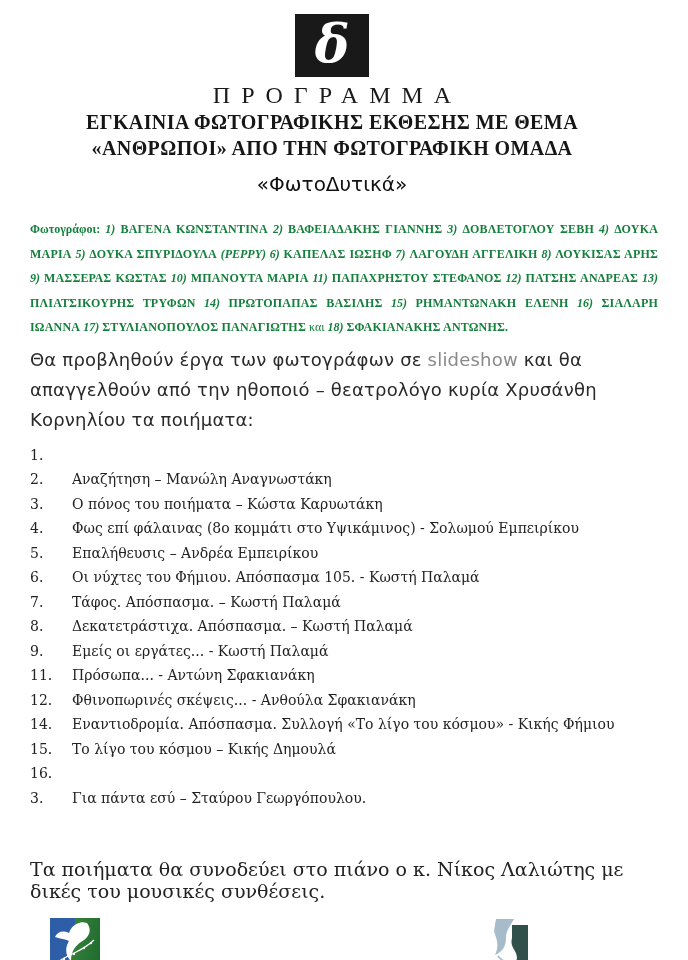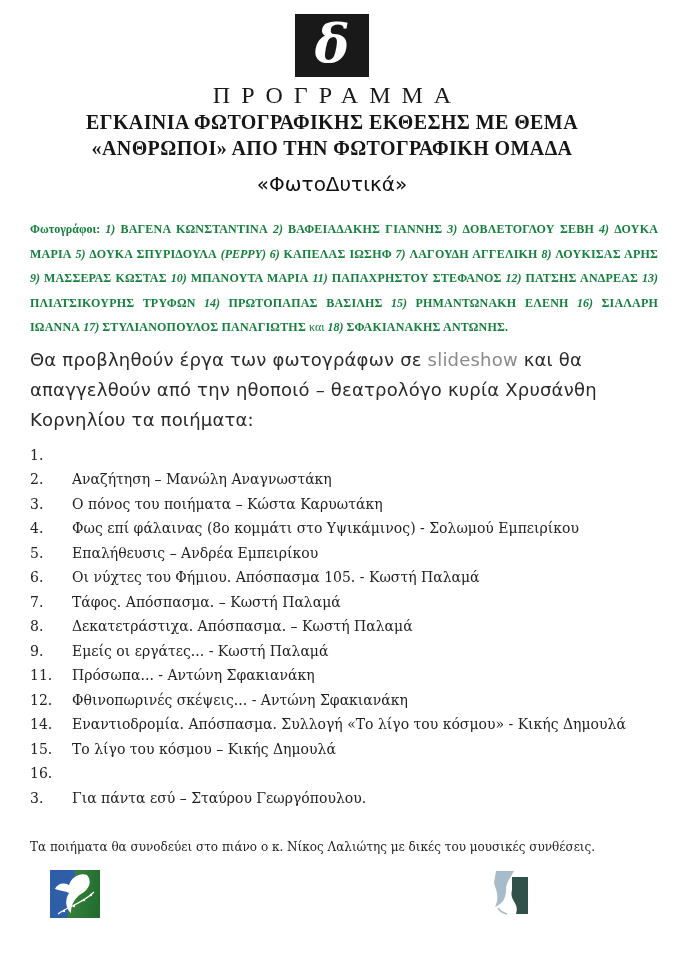--- a/index.html
+++ b/index.html
@@ -54,22 +54,22 @@
   .poems{margin:12px 30px 0 30px;}
   .poem-row{
     display:flex;height:24.5px;align-items:flex-start;
     font-family:"DejaVu Serif",serif;font-size:14px;color:#222222;
   }
   .poem-num{width:42px;flex:0 0 42px;}
   .poem-title{flex:1;white-space:nowrap;overflow:hidden;}
 
   
   .piano-note{
-    margin:26px 30px 0 30px;font-family:"DejaVu Serif",serif;
-    font-size:12px;color:#222222;
+    margin:44px 30px 0 30px;font-family:"DejaVu Serif",serif;
+    font-size:19px;color:#222222;
   }
 
   
   .footer-row{position:relative;height:100px;margin-top:16px;}
   .muni-logo{position:absolute;left:48px;top:0;width:80px;text-align:left;}
   .muni-logo-img{
     width:50px;height:48px;display:block;margin-left:2px;
     background:linear-gradient(100deg,#2f5ea8 44%,#37803a 44%,#1e6b2e 100%);
   }
   .org-logo{position:absolute;left:452px;top:0;width:110px;text-align:center;}
@@ -129,25 +129,25 @@
       <div class="poem-row">
         <span class="poem-num">9.</span>
         <span class="poem-title">Εμείς οι εργάτες... - Κωστή Παλαμά</span>
       </div>
       <div class="poem-row">
         <span class="poem-num">11.</span>
         <span class="poem-title">Πρόσωπα... - Αντώνη Σφακιανάκη</span>
       </div>
       <div class="poem-row">
         <span class="poem-num">12.</span>
-        <span class="poem-title">Φθινοπωρινές σκέψεις... - Αντώνη Σφακιανάκη</span>
+        <span class="poem-title">Φθινοπωρινές σκέψεις... - Ανθούλα Σφακιανάκη</span>
       </div>
       <div class="poem-row">
         <span class="poem-num">14.</span>
-        <span class="poem-title">Εναντιοδρομία. Απόσπασμα. Συλλογή «Το λίγο του κόσμου» - Κικής Δημουλά</span>
+        <span class="poem-title">Εναντιοδρομία. Απόσπασμα. Συλλογή «Το λίγο του κόσμου» - Κικής Φήμιου</span>
       </div>
       <div class="poem-row">
         <span class="poem-num">15.</span>
         <span class="poem-title">Το λίγο του κόσμου – Κικής Δημουλά</span>
       </div>
       <div class="poem-row">
         <span class="poem-num">16.</span>
       </div>
       <div class="poem-row">
         <span class="poem-num">3.</span>

